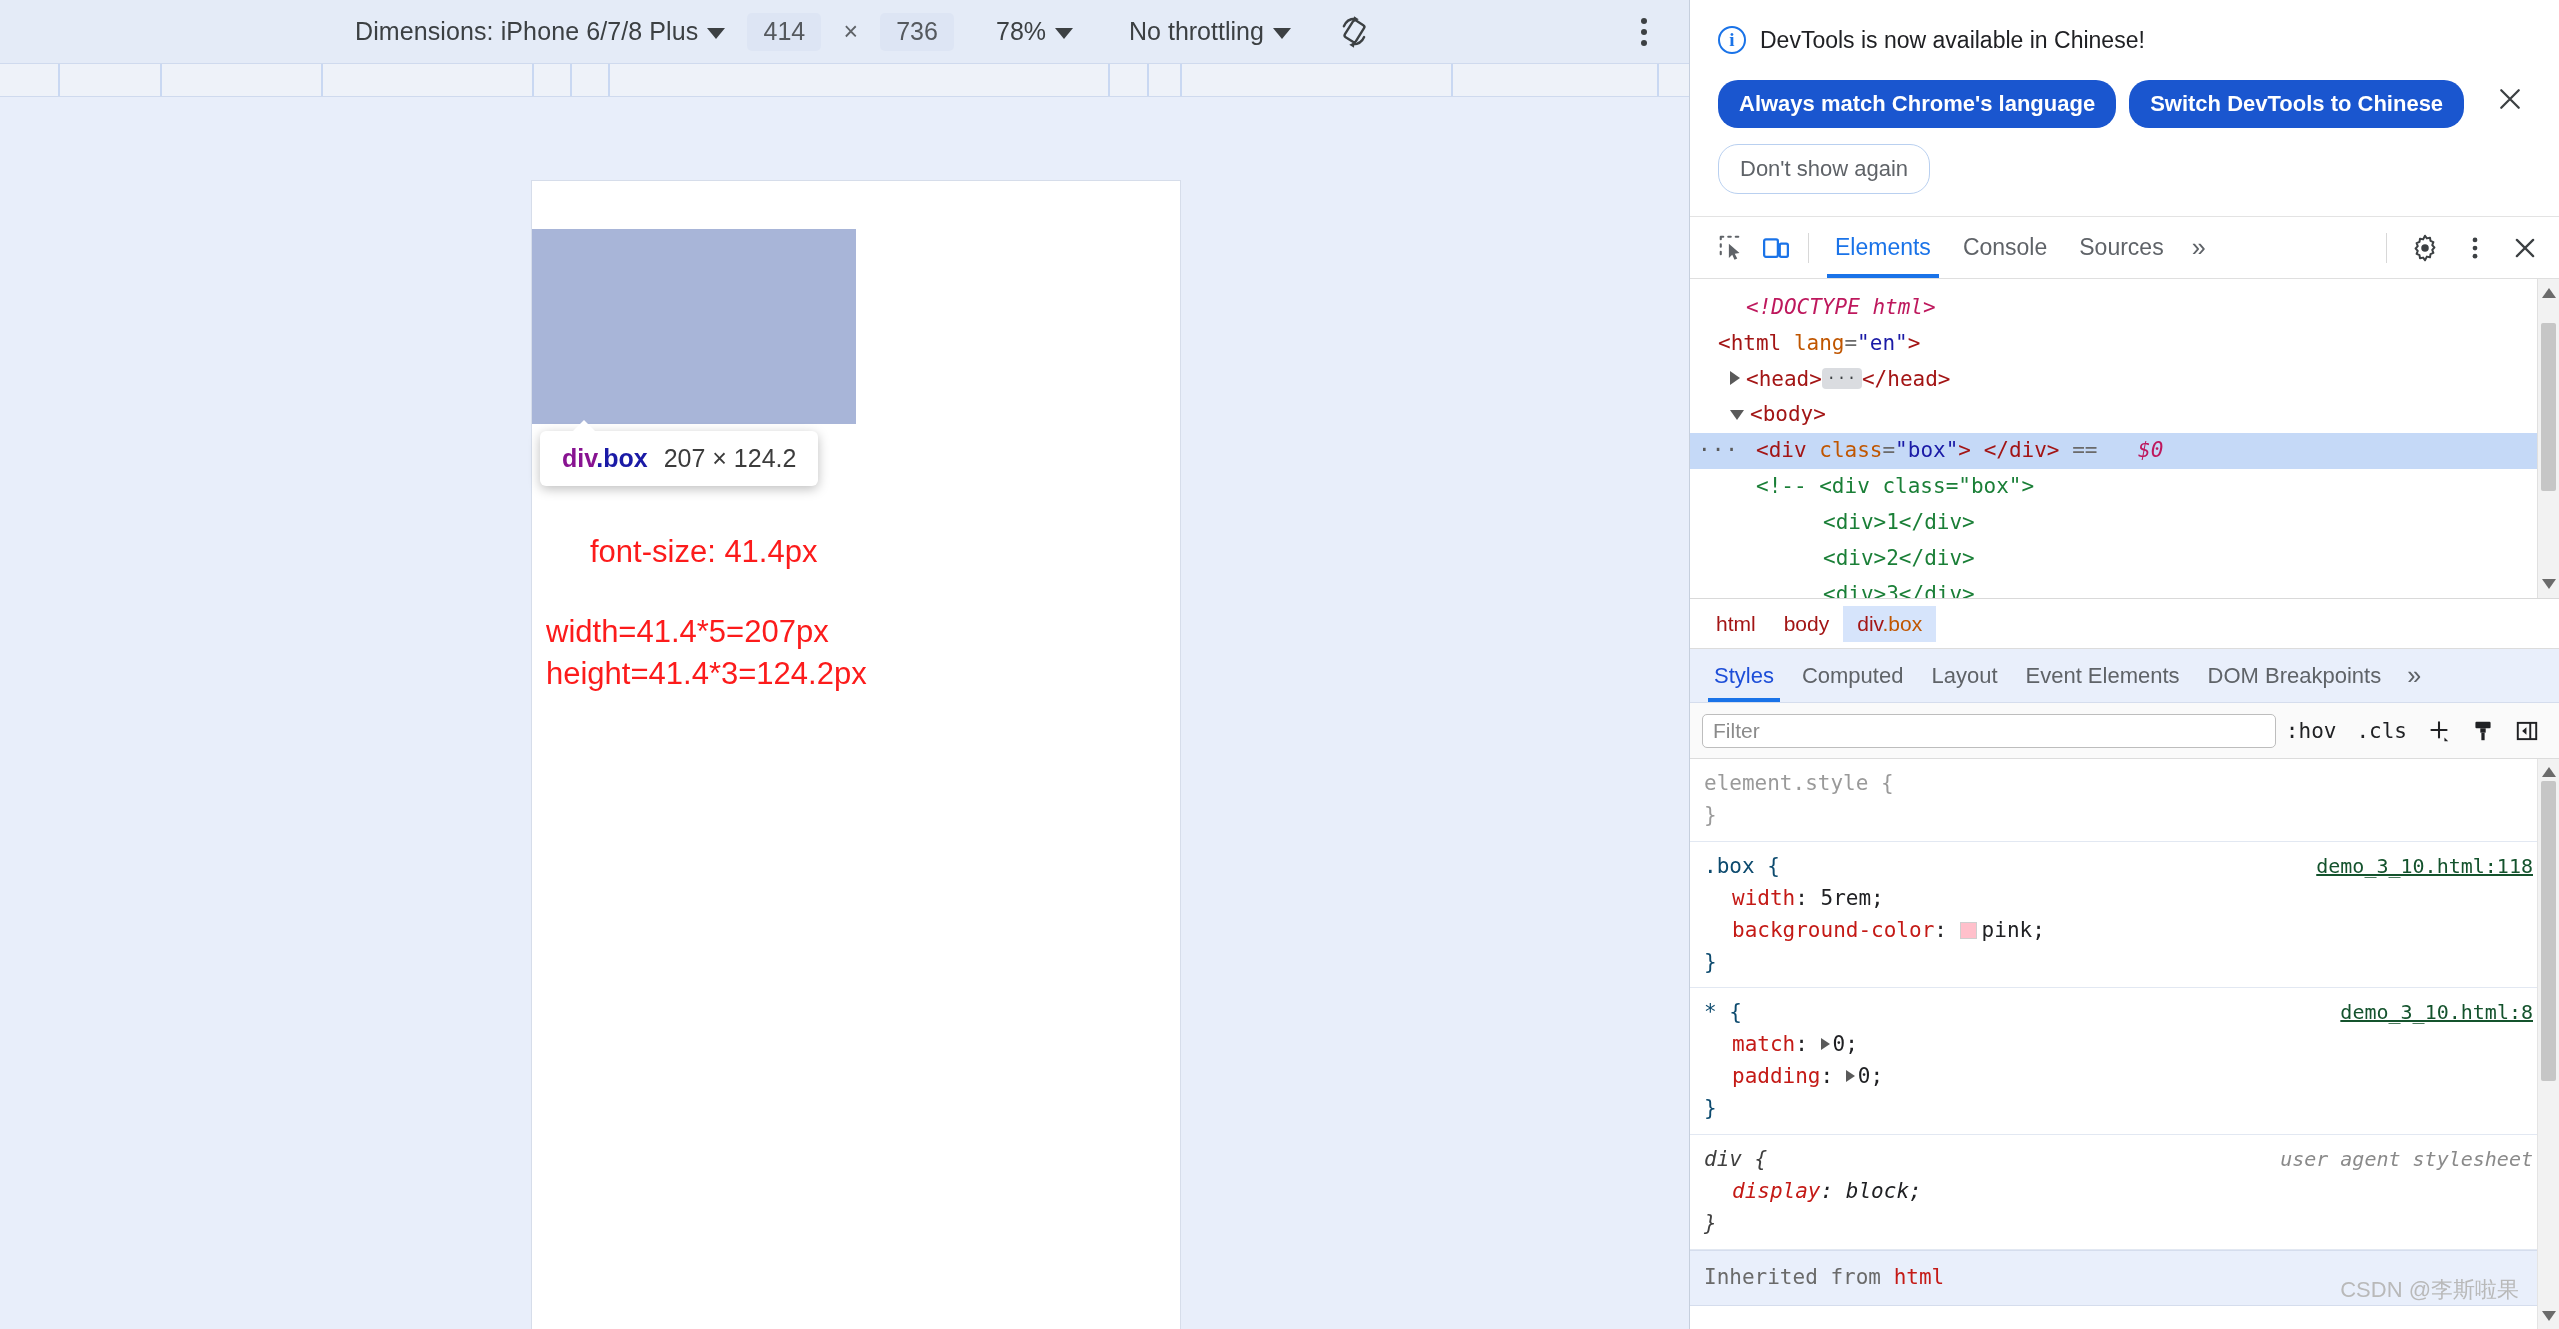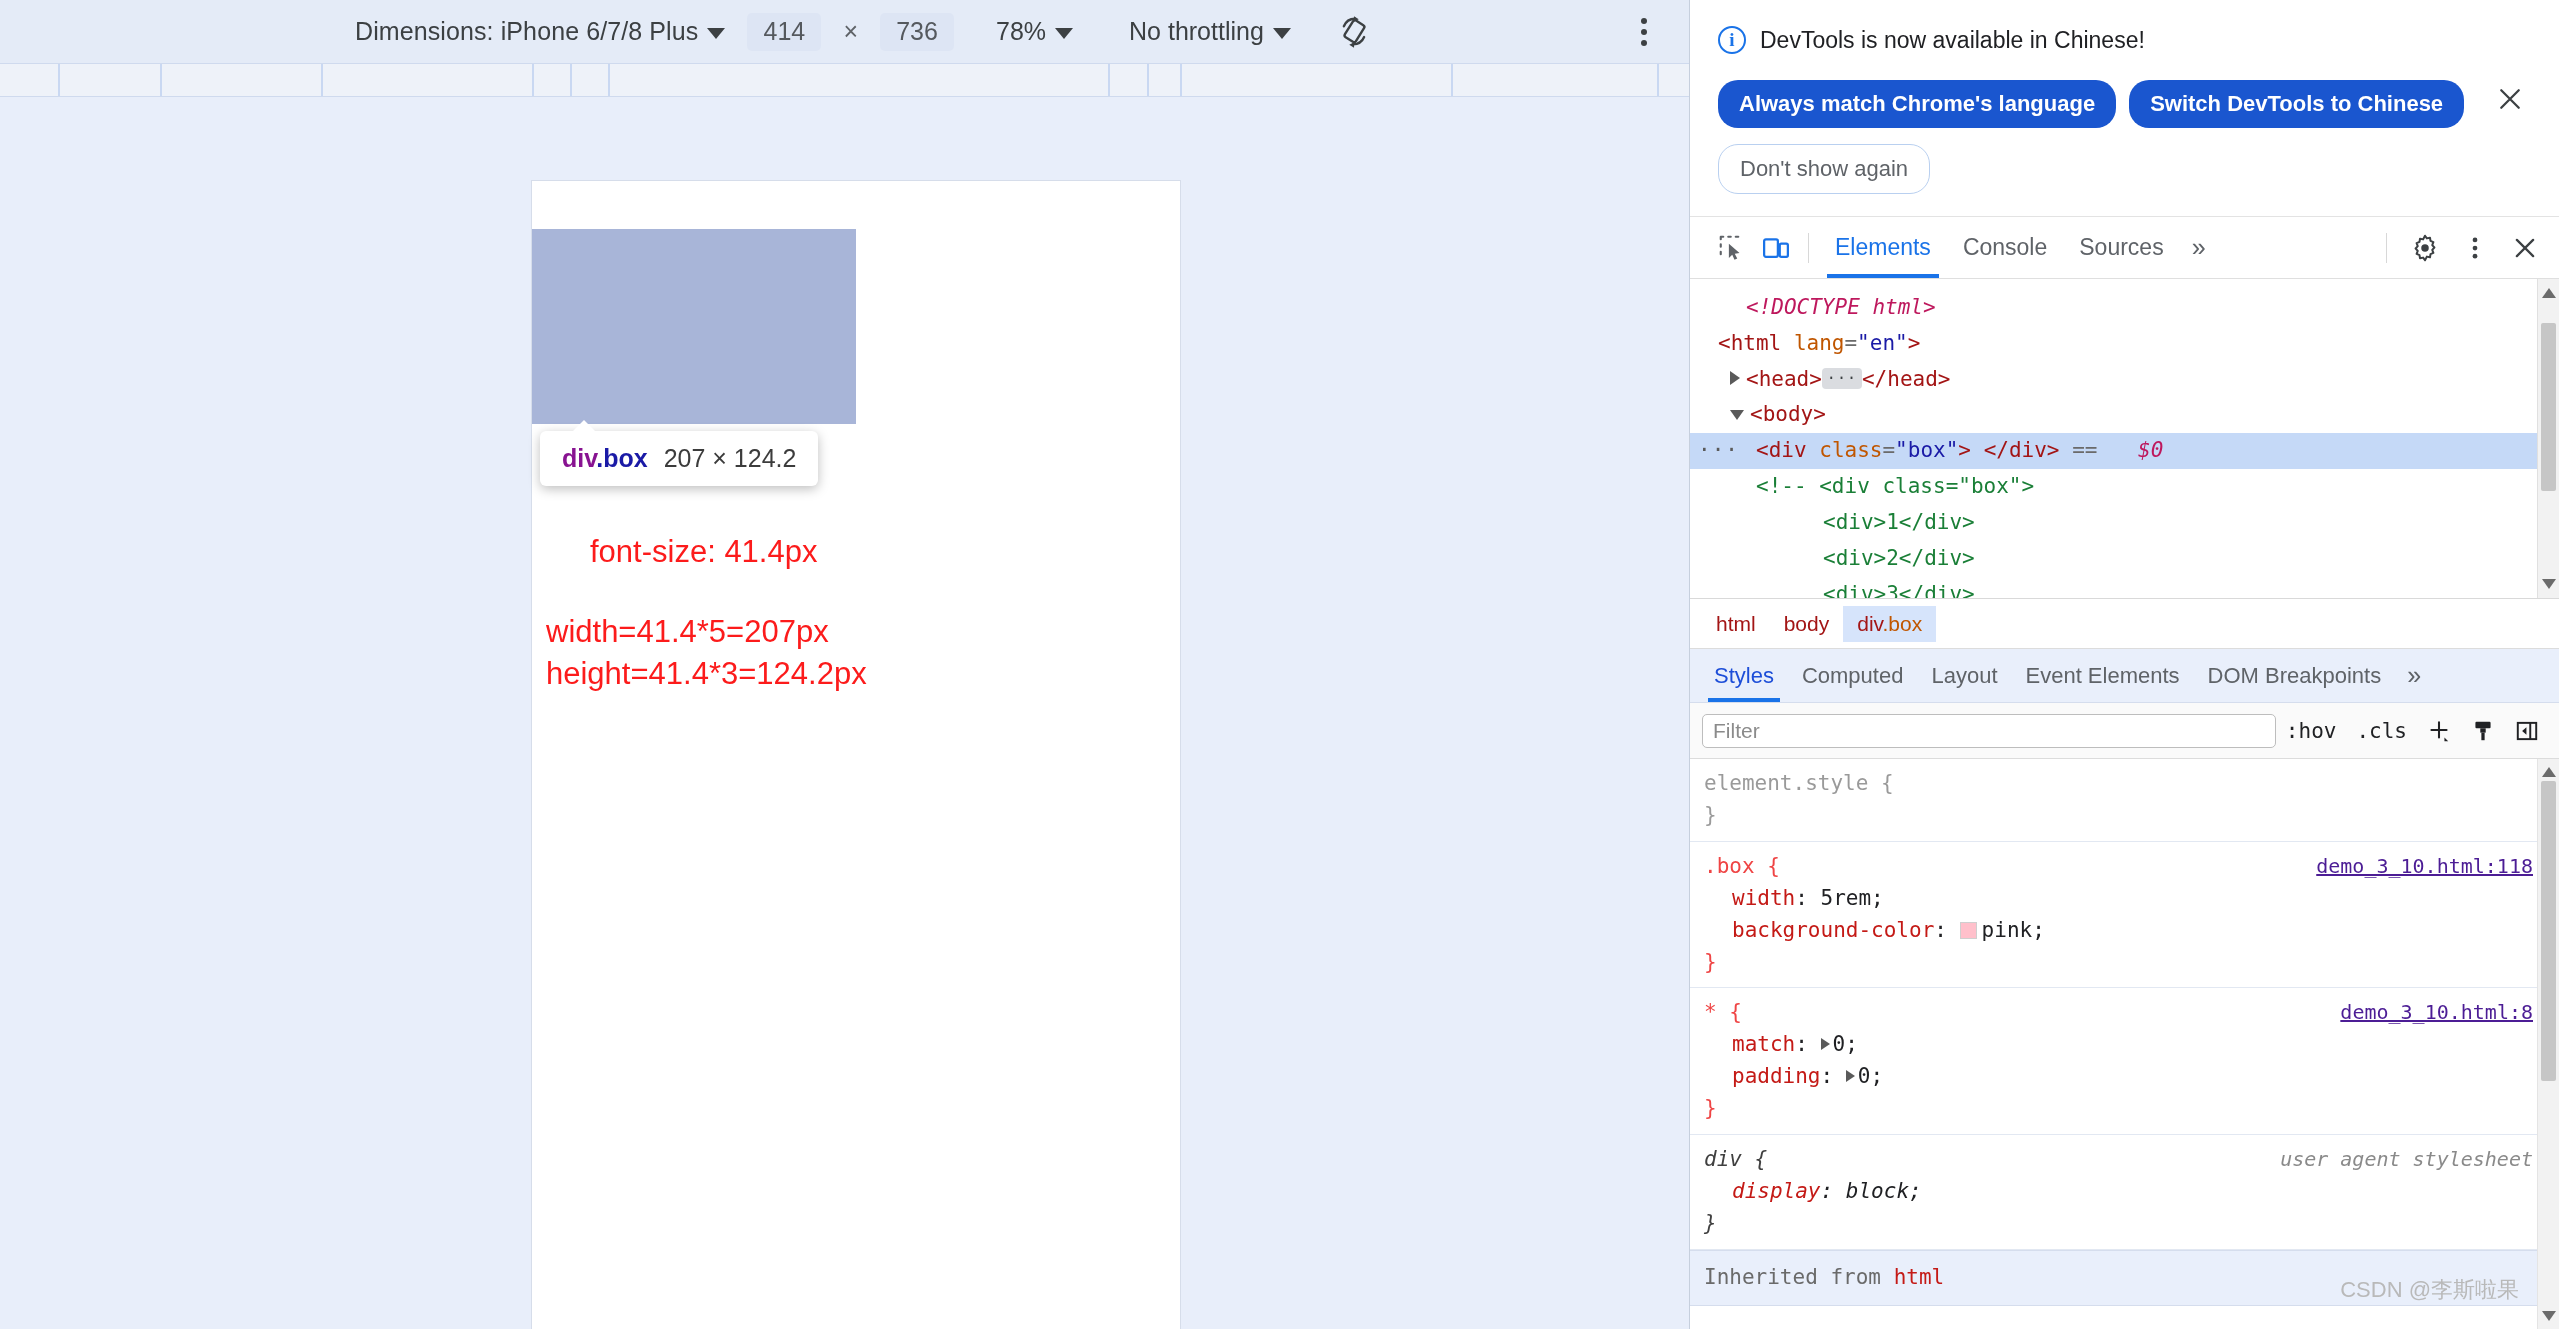--- a/index.html
+++ b/index.html
@@ -234,27 +234,27 @@
 
   
   .rules {
     flex:1; overflow:hidden; position:relative;
     font-family:"DejaVu Sans Mono", monospace; font-size:21px; line-height:1.52;
     background:#fff;
   }
   .rule { border-bottom:1px solid #e2e8f2; padding:9px 0 9px 0; position:relative; }
   .rule .src {
     position:absolute; right:26px; top:9px;
-    font-size:20px; color:#4c1d95; text-decoration:underline; cursor:pointer;
+    font-size:20px; color:#14532d; text-decoration:underline; cursor:pointer;
   }
   .rule .src.ua { color:#8a8a8a; font-style:italic; text-decoration:none; cursor:default;}
   .rl { padding-left:14px; white-space:pre; }
   .rl.ind { padding-left:42px; }
   .sel-gray { color:#9a9a9a; }
-  .sel-dark { color:#ef4444; }
+  .sel-dark { color:#0c4a6e; }
   .sel-ua   { color:#404040; font-style:italic; }
   .prop { color:#c41a16; }
   .prop-ua { color:#c41a16; font-style:italic; }
   .val  { color:#202124; }
   .val-ua { color:#202124; font-style:italic; }
   .tri { display:inline-block;width:0;height:0;border-top:6px solid transparent;border-bottom:6px solid transparent;border-left:9px solid #5a5a5a;vertical-align:1px;margin-right:3px;}
   .swatch { display:inline-block;width:17px;height:17px;background:#ffc0cb;border:1px solid #cfcfcf;vertical-align:-2px;margin-right:5px;}
   .inherited {
     background:#e9effb; padding:11px 0 11px 14px; color:#6a6a6a;
     border-bottom:1px solid #d5dded; border-top:1px solid #d5dded;

